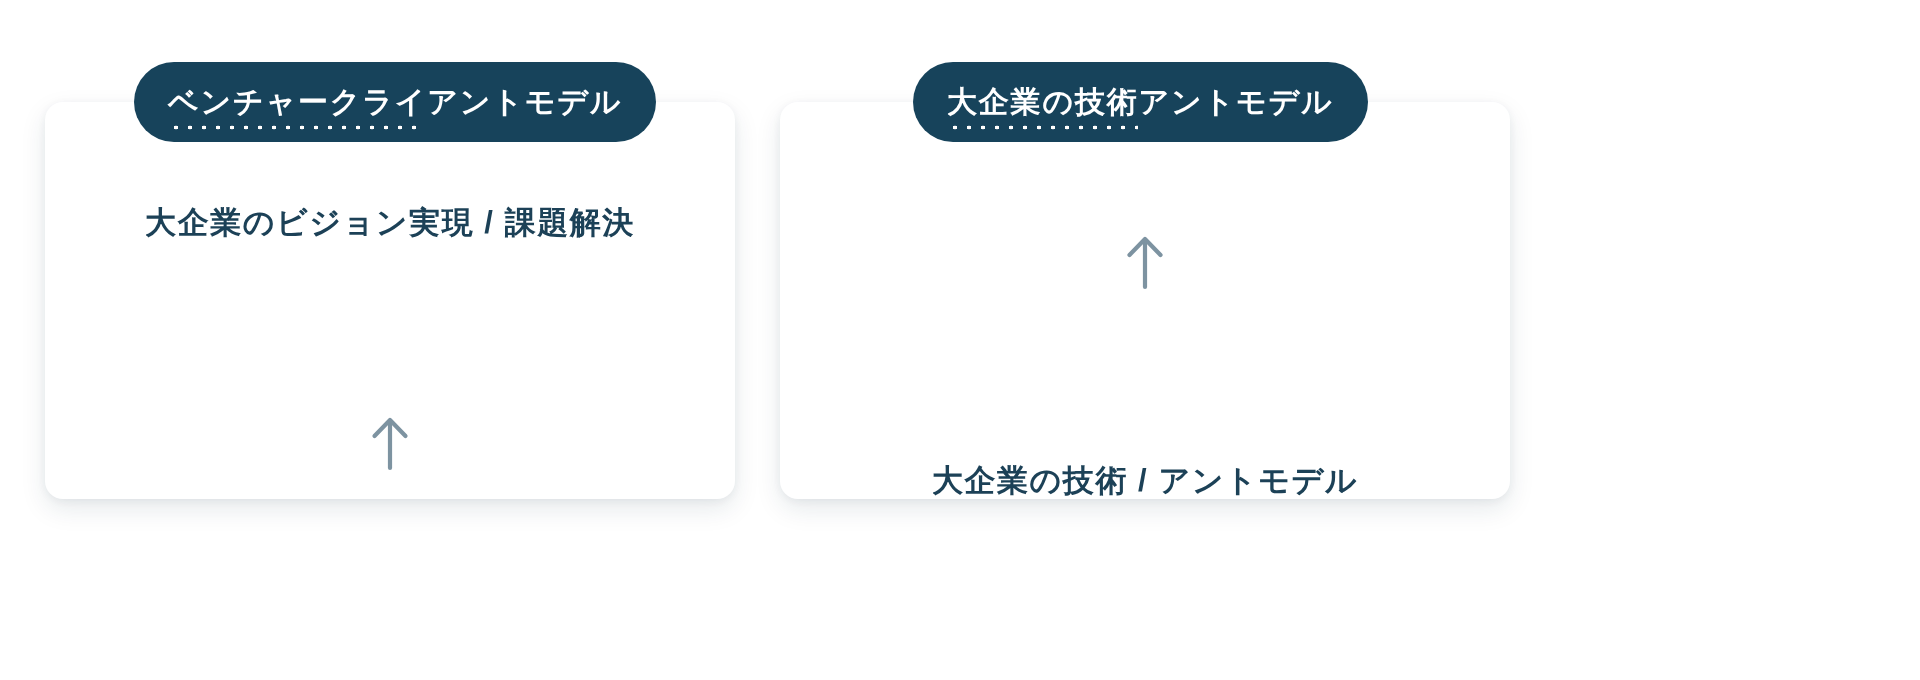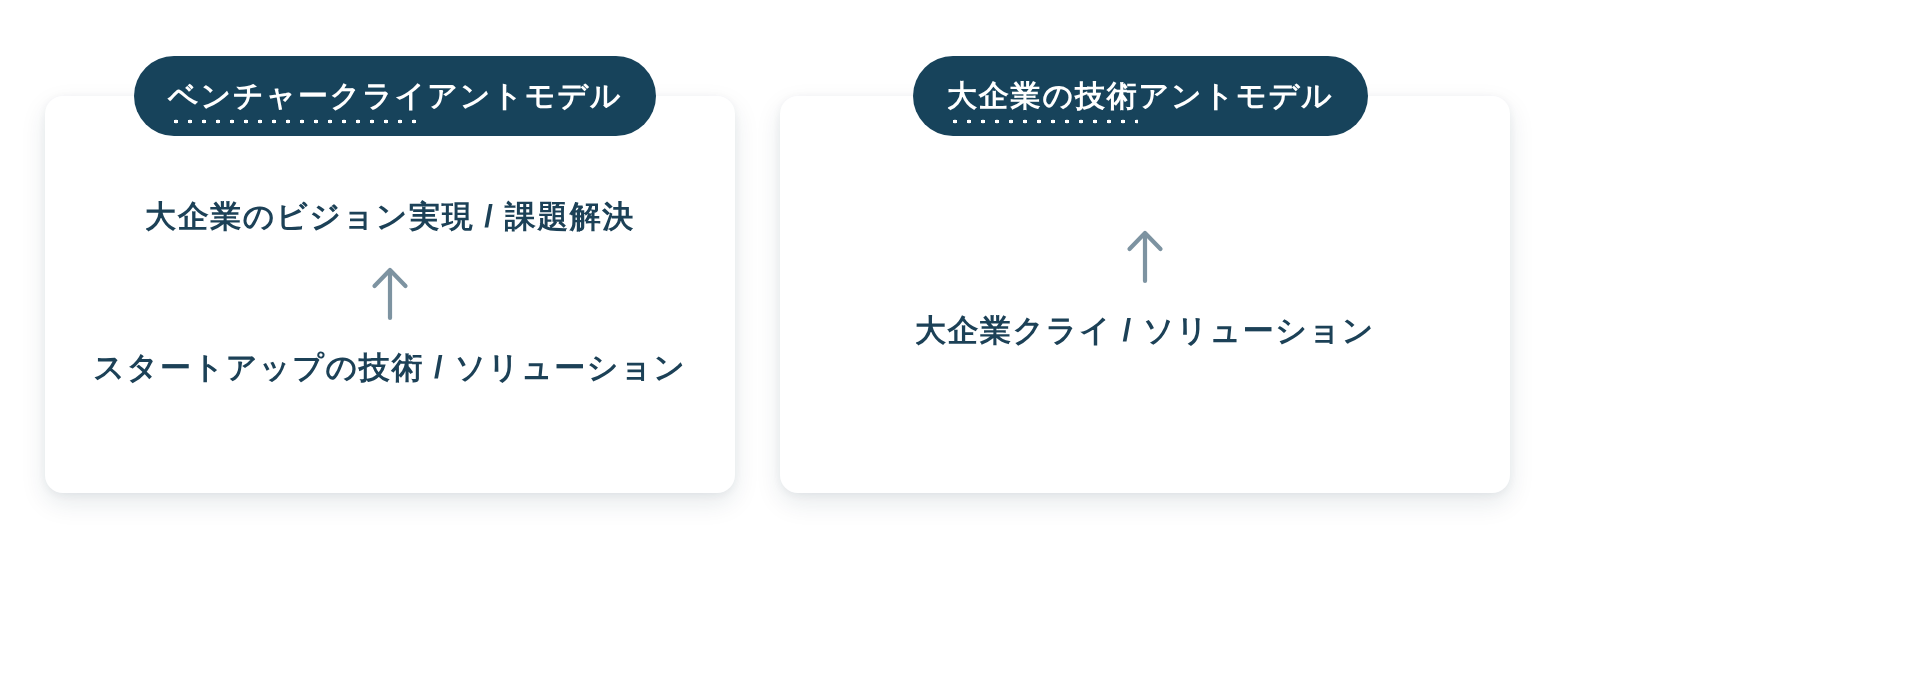--- a/index.html
+++ b/index.html
@@ -16,21 +16,21 @@
 
   .stage {
     position: relative;
     width: 1920px;
     height: 680px;
   }
 
   .cards-row {
     position: absolute;
     left: 45px;
-    top: 96px;
+    top: 102px;
     width: 1465px;
     height: 397px;
     display: flex;
     gap: 45px;
   }
 
   .card {
     position: relative;
     background: #ffffff;
     border-radius: 18px;
@@ -90,21 +90,21 @@
     background-position: 0 center;
   }
 
   
   .card-body {
     width: 100%;
     height: 100%;
     display: flex;
     flex-direction: column;
     align-items: center;
-    justify-content: flex-start;
+    justify-content: space-between;
     box-sizing: border-box;
     padding-top: 102px;
   }
 
   .line {
     color: #1C4157;
     font-size: 31px;
     font-weight: bold;
     letter-spacing: 0.05em;
     line-height: 1.2;
@@ -133,35 +133,34 @@
       </div>
 
       <div class="card-body">
         <div class="line">大企業のビジョン実現 / 課題解決</div>
 
         <svg class="arrow" viewBox="0 0 44 56" aria-hidden="true">
           <line x1="22" y1="53" x2="22" y2="6" stroke="#7D93A1" stroke-width="4.2" stroke-linecap="round"></line>
           <polyline points="6.5,21 22,5 37.5,21" fill="none" stroke="#7D93A1" stroke-width="4.2" stroke-linecap="round" stroke-linejoin="round"></polyline>
         </svg>
 
-        <div class="line">スタートアップの技術 / ソリューション</div>
       </div>
     </div>
 
     <div class="card card--right">
 
       <div class="badge badge--right">
         <span class="badge-text"><span class="dotted">大企業の技術</span><span>アントモデル</span></span>
       </div>
 
       <div class="card-body">
 
         <svg class="arrow" viewBox="0 0 44 56" aria-hidden="true">
           <line x1="22" y1="53" x2="22" y2="6" stroke="#7D93A1" stroke-width="4.2" stroke-linecap="round"></line>
           <polyline points="6.5,21 22,5 37.5,21" fill="none" stroke="#7D93A1" stroke-width="4.2" stroke-linecap="round" stroke-linejoin="round"></polyline>
         </svg>
 
-        <div class="line">大企業クライ / ソリューション</div>
+        <div class="line">大企業の技術 / アントモデル</div>
       </div>
     </div>
 
   </div>
 </div>
 
 </body></html>

